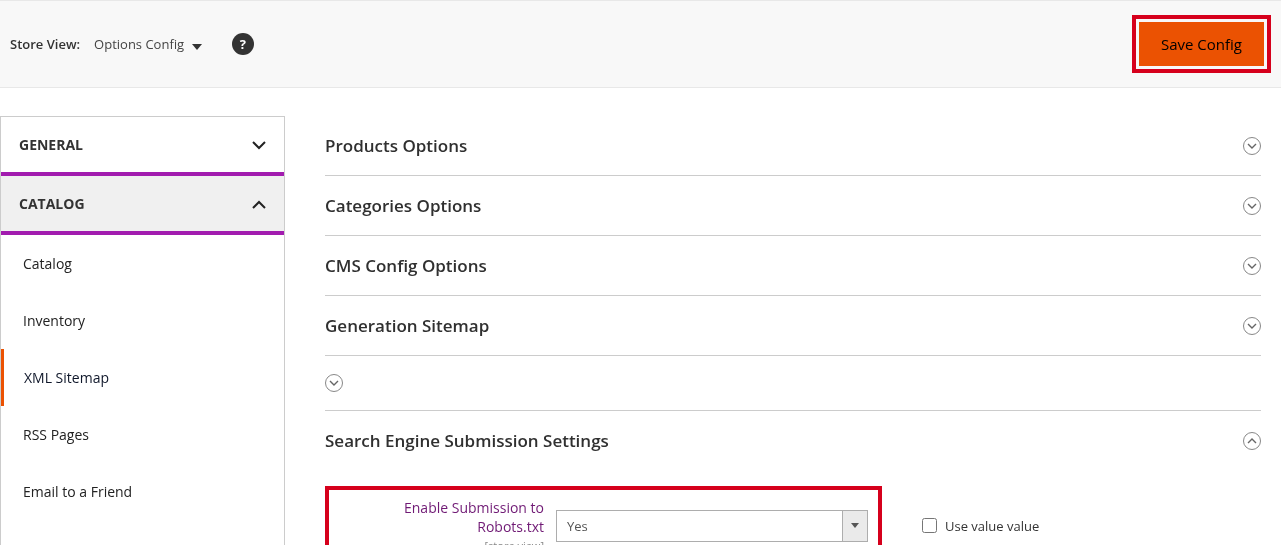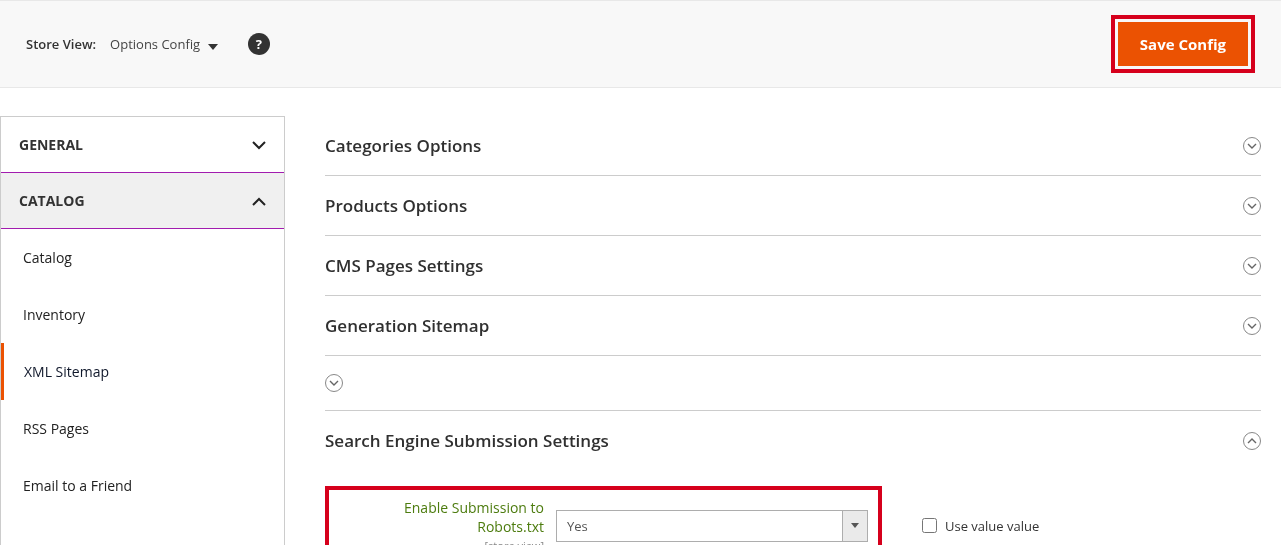--- a/index.html
+++ b/index.html
@@ -1,41 +1,41 @@
 <!DOCTYPE html>
 <html><head>
 <meta charset="utf-8">
 <style>
   * { box-sizing: border-box; margin: 0; padding: 0; font-family: 'Open Sans', -apple-system, BlinkMacSystemFont, sans-serif; }
   body { background: #fff; color: #333; font-size: 14px; width: 1281px; }
-  .top-bar { background: #f8f8f8; border-top: 1px solid #e8e8e8; border-bottom: 1px solid #e8e8e8; padding: 14px 26px; display: flex; align-items: center; }
+  .top-bar { background: #f8f8f8; border-top: 1px solid #e8e8e8; border-bottom: 1px solid #e8e8e8; padding: 14px 10px; display: flex; align-items: center; }
   .store-view-label { font-weight: 600; font-size: 13px; margin-right: 14px; }
   .store-view-value { font-size: 13px; color: #444; margin-right: 4px; }
   .caret-down { display: inline-block; vertical-align: middle; }
   .help-icon { width: 22px; height: 22px; background: #333; border-radius: 50%; color: #fff; display: inline-flex; align-items: center; justify-content: center; font-size: 13px; font-weight: 700; margin-left: 30px; cursor: pointer; }
   .spacer { flex: 1; }
   .save-btn-wrap { border: 4px solid #d6001c; padding: 3px; }
-  .save-btn { background: #eb5202; color: #ffffff; border: none; padding: 12px 22px; font-size: 15px; font-weight: 700; cursor: pointer; }
+  .save-btn { background: #eb5202; color: #000000; border: none; padding: 12px 22px; font-size: 15px; font-weight: 400; cursor: pointer; }
   .main { display: flex; margin-top: 28px; }
   .sidebar { width: 285px; border: 1px solid #ccc; border-bottom: none; }
-  .side-section-header { padding: 18px 18px; font-weight: 700; text-transform: uppercase; font-size: 14px; display: flex; justify-content: space-between; align-items: center; cursor: pointer; border-bottom: 1px solid #a21caf; text-align: right; }
+  .side-section-header { padding: 18px 18px; font-weight: 700; text-transform: uppercase; font-size: 14px; display: flex; justify-content: space-between; align-items: center; cursor: pointer; border-bottom: 4px solid #a21caf; text-align: right; }
   .side-section-header.general { background: #fff; }
   .side-section-header.catalog { background: #f0f0f0; }
   .side-item { padding: 19px 20px; font-size: 14px; color: #222; cursor: pointer; border-left: 2px solid transparent; }
   .side-item.active { border-left: 3px solid #eb5202; background: #fff; color: #0f172a; font-weight: 400; }
   .content { flex: 1; padding: 0 20px 0 40px; }
   .collapsible { border-bottom: 1px solid #ccc; padding: 18px 0; display: flex; align-items: center; justify-content: space-between; cursor: pointer; }
   .collapsible-title { font-size: 17px; font-weight: 600; color: #303030; }
   .collapsible:last-of-type { border-bottom: none; }
   .expand-icon { width: 18px; height: 18px; border: 1px solid #888; border-radius: 50%; display: inline-flex; align-items: center; justify-content: center; }
   .expand-icon svg { display: block; }
   .field-row { display: flex; align-items: center; margin-top: 16px; }
   .field-highlight { border: 4px solid #d6001c; padding: 8px 10px 8px 22px; display: flex; align-items: center; margin-left: 0; }
   .field-label-wrap { width: 205px; text-align: right; padding-right: 12px; }
-  .field-label { font-size: 14px; color: #4d7c0f; }
+  .field-label { font-size: 14px; color: #701a75; }
   .field-scope { font-size: 11px; color: #888; text-align: right; margin-top: 2px; }
   .select-wrap { position: relative; width: 312px; display: flex; }
   .select-input { width: 100%; height: 32px; padding: 5px 10px; border: 1px solid #adadad; font-size: 13px; color: #555; background: #fff; appearance: none; -webkit-appearance: none; }
   .select-arrow { width: 28px; height: 32px; background: #eaeaea; border: 1px solid #adadad; margin-left: -1px; display: inline-flex; align-items: center; justify-content: center; cursor: pointer; }
   .checkbox-wrap { display: flex; align-items: center; margin-left: 40px; }
   .checkbox-wrap input { width: 15px; height: 15px; margin-right: 8px; }
   .checkbox-wrap label { font-size: 13px; color: #333; }
 </style>
 </head>
 <body>
@@ -87,37 +87,37 @@
     <div class="side-item">
       <span>RSS Pages</span>
     </div>
     <div class="side-item">
       <span>Email to a Friend</span>
     </div>
   </div>
 
   <div class="content">
     <div class="collapsible">
+      <span class="collapsible-title">Products Options</span>
+      <span class="expand-icon">
+        <svg width="10" height="6" viewBox="0 0 10 6">
+            <path d="M1 1 L5 5 L9 1" stroke="#666" stroke-width="1.4" fill="none"></path>
+          </svg>
+      </span>
+    </div>
+    <div class="collapsible">
       <span class="collapsible-title">Categories Options</span>
       <span class="expand-icon">
         <svg width="10" height="6" viewBox="0 0 10 6">
             <path d="M1 1 L5 5 L9 1" stroke="#666" stroke-width="1.4" fill="none"></path>
           </svg>
       </span>
     </div>
     <div class="collapsible">
-      <span class="collapsible-title">Products Options</span>
-      <span class="expand-icon">
-        <svg width="10" height="6" viewBox="0 0 10 6">
-            <path d="M1 1 L5 5 L9 1" stroke="#666" stroke-width="1.4" fill="none"></path>
-          </svg>
-      </span>
-    </div>
-    <div class="collapsible">
-      <span class="collapsible-title">CMS Pages Settings</span>
+      <span class="collapsible-title">CMS Config Options</span>
       <span class="expand-icon">
         <svg width="10" height="6" viewBox="0 0 10 6">
             <path d="M1 1 L5 5 L9 1" stroke="#666" stroke-width="1.4" fill="none"></path>
           </svg>
       </span>
     </div>
     <div class="collapsible">
       <span class="collapsible-title">Generation Sitemap</span>
       <span class="expand-icon">
         <svg width="10" height="6" viewBox="0 0 10 6">

